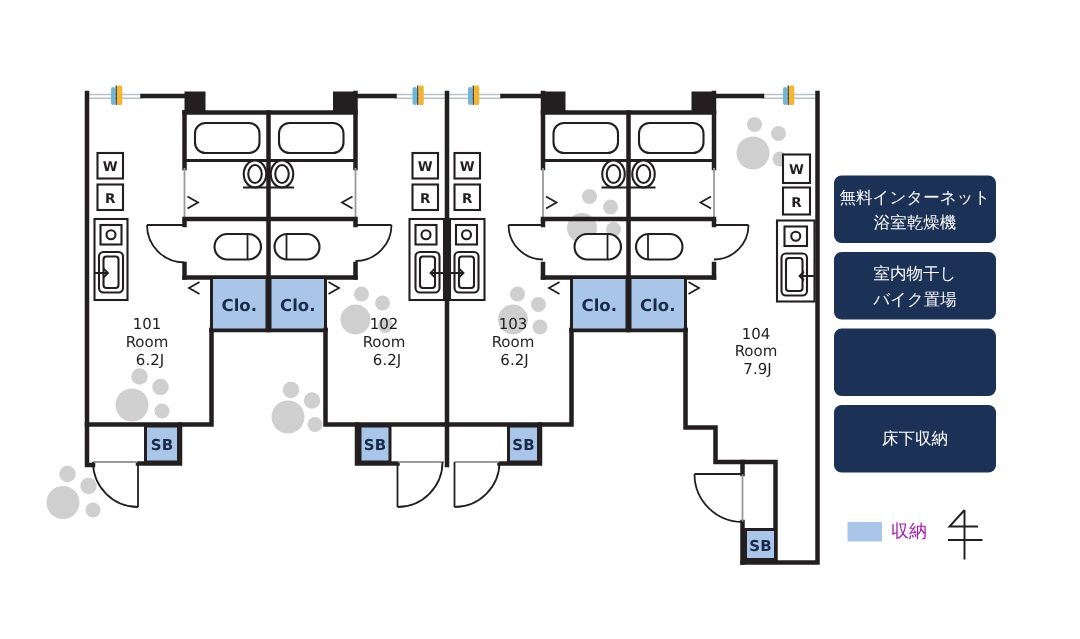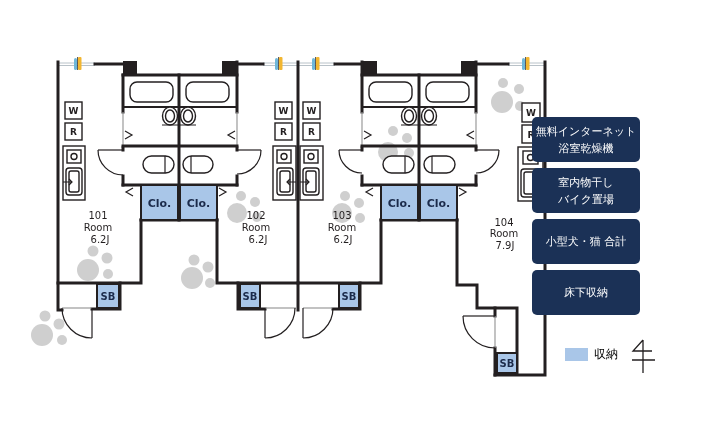--- a/index.html
+++ b/index.html
@@ -11,26 +11,26 @@
   .thin { fill: none; stroke: #231f20; stroke-width: 1.2; }
   .gray { fill: none; stroke: #9a9a9a; stroke-width: 1.2; }
   .win { fill: none; stroke: #b9c2c8; stroke-width: 1; }
   .dark { fill: #231f20; }
   .store { fill: #a9c6e8; stroke: #231f20; stroke-width: 2; }
   .fix { fill: #ffffff; stroke: #231f20; stroke-width: 1.4; }
   .paw { fill: #cfcfcf; }
   .lbl { font-size: 10px; fill: #231f20; text-anchor: middle; }
   .store-lbl { font-size: 10px; fill: #1b2a4a; text-anchor: middle; font-weight: bold; }
   .fixlbl { font-size: 9px; fill: #231f20; text-anchor: middle; font-weight: bold; }
-  .feature { position: absolute; left: 532px; width: 108px; height: 45px;
+  .feature { position: absolute; left: 556px; width: 108px; height: 45px;
              background: #1b3156; border-radius: 5px; color: #ffffff;
              display: flex; flex-direction: column; align-items: center; justify-content: center;
              font-size: 11px; line-height: 17px; text-align: center; }
   .legend-swatch { position: absolute; left: 565px; top: 348px; width: 23px; height: 13px; background: #a9c6e8; }
-  .legend-text { position: absolute; left: 594px; top: 346px; font-size: 12px; color: #000000; }
+  .legend-text { position: absolute; left: 594px; top: 346px; font-size: 12px; color: #a21caf; }
 </style>
 </head>
 <body>
 
 <svg id="plan" width="720" height="426" viewBox="0 0 720 426">
 
   <g>
     <circle class="paw" cx="42" cy="335" r="11"></circle>
       <circle class="paw" cx="45" cy="316" r="5.5"></circle>
       <circle class="paw" cx="59" cy="324" r="5.5"></circle>
@@ -329,20 +329,19 @@
 
 <div class="feature" style="top:117px">
   <span>無料インターネット</span>
   <span>浴室乾燥機</span>
 </div>
 <div class="feature" style="top:168px">
   <span>室内物干し</span>
   <span>バイク置場</span>
 </div>
 <div class="feature" style="top:219px">
-  <span>小型犬・猫 合計</span>
 </div>
 <div class="feature" style="top:270px">
   <span>床下収納</span>
 </div>
 
 <div class="legend-swatch"></div>
 <div class="legend-text">収納</div>
 
 </body></html>

